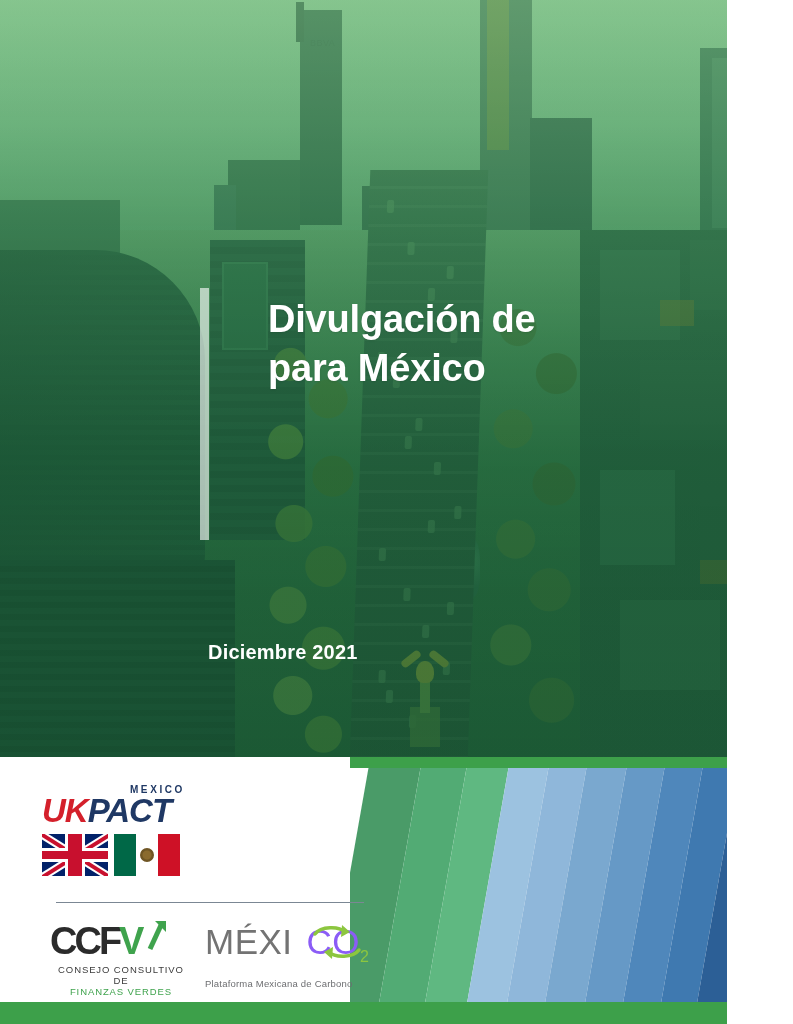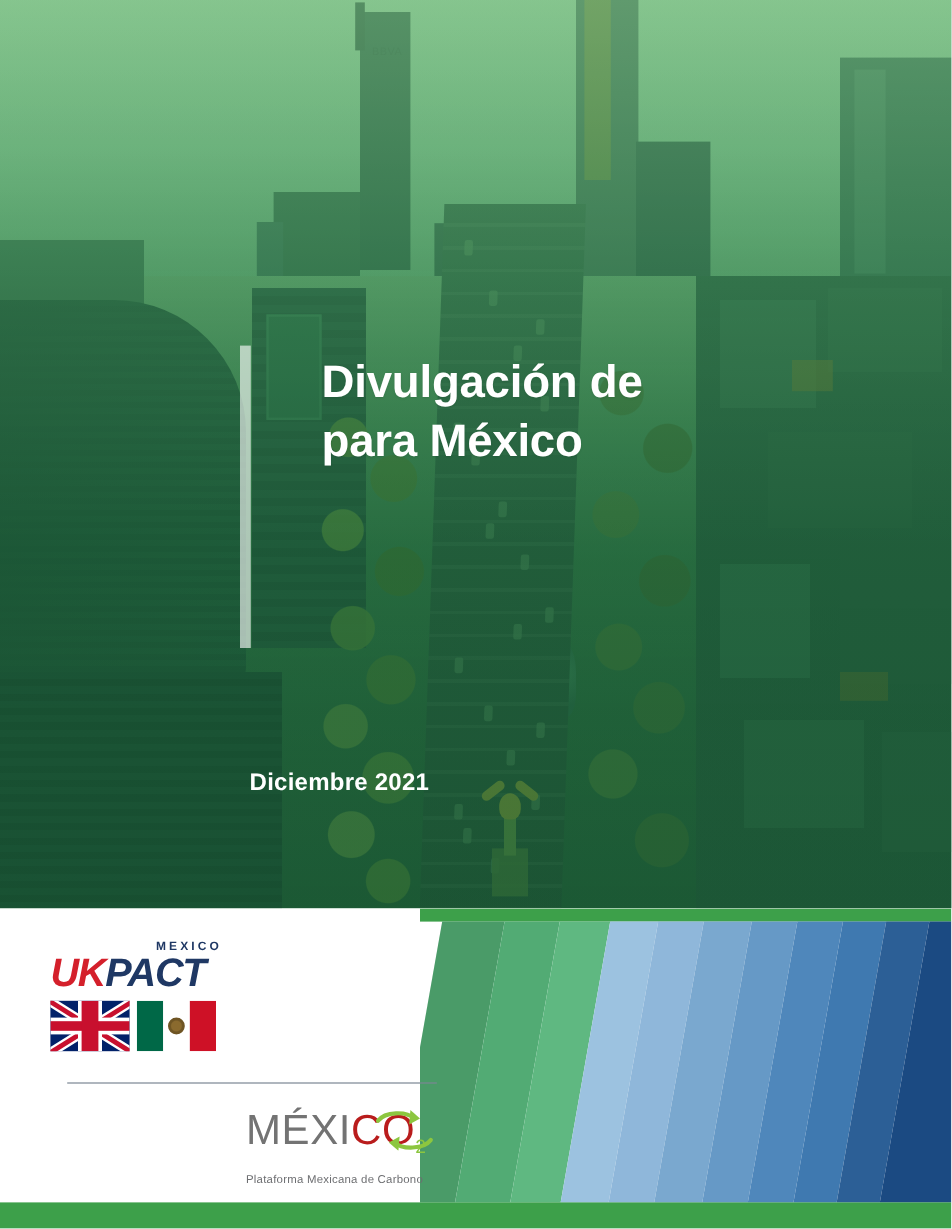--- a/index.html
+++ b/index.html
@@ -5,21 +5,21 @@
 <style>
   * { margin:0; padding:0; box-sizing:border-box; }
   html,body{
     width:793px; height:1024px;
     background:#ffffff;
     font-family:"Liberation Sans", sans-serif;
     overflow:hidden;
   }
   .page{
     position:relative;
-    width:793px; height:1024px;
+    width:727px; height:1024px;
     overflow:hidden;
     background:#ffffff;
   }
 
   
   .hero{
     position:absolute; left:0; top:0;
     width:793px; height:757px;
     overflow:hidden;
     background:#2e7d4f;
@@ -295,21 +295,21 @@
     text-align:center; width:142px;
   }
 
   
   .mx2{ position:absolute; left:205px; top:166px; width:180px; }
   .mx2-word{
     font-size:35px; letter-spacing:.5px; line-height:38px;
     position:relative; white-space:nowrap;
   }
   .mx2-mexi{ color:#737373; }
-  .mx2-co{ color:#b91c1c; position:relative; }
+  .mx2-co{ color:#8b5cf6; position:relative;margin-left:14px; }
   .mx2-sub2{ color:#8cc63f; font-size:16px; vertical-align:sub; }
   .mx2-rec{
     position:absolute; left:104px; top:2px; width:58px; height:34px;
     pointer-events:none;
   }
   .mx2-tag{
     font-size:9.5px; color:#6d6e71; letter-spacing:.2px; margin-top:2px;
     white-space:nowrap;
   }
 </style>
@@ -438,20 +438,33 @@
           <div class="mx-w">
             <div class="mx-seal"></div>
           </div>
           <div class="mx-r"></div>
         </div>
       </div>
     </div>
 
     <div class="divider"></div>
 
+    <div class="ccfv">
+      <div class="ccfv-mark">
+        <span class="ccfv-ccf">CCF</span><span class="ccfv-v">V</span>
+        <span class="ccfv-arrow">
+          <svg width="22" height="32" viewBox="0 0 22 32">
+            <path d="M4 30 L16 4" stroke="#3fa34d" stroke-width="5" fill="none"></path>
+            <path d="M9 2 L20 2 L20 13 Z" fill="#3fa34d"></path>
+          </svg>
+        </span>
+      </div>
+      <div class="ccfv-l1">CONSEJO CONSULTIVO DE</div>
+      <div class="ccfv-l2">FINANZAS VERDES</div>
+    </div>
 
     <div class="mx2">
       <div class="mx2-word"><span class="mx2-mexi">MÉXI</span><span class="mx2-co">CO</span><span class="mx2-sub2">2</span>
         <span class="mx2-rec">
           <svg width="58" height="34" viewBox="0 0 58 34">
             <path d="M6 9 C12 1, 30 1, 36 7" stroke="#8cc63f" stroke-width="3.5" fill="none" stroke-linecap="round"></path>
             <path d="M33 0 L41 7 L32 12 Z" fill="#8cc63f"></path>
             <path d="M50 25 C44 33, 26 33, 20 27" stroke="#8cc63f" stroke-width="3.5" fill="none" stroke-linecap="round"></path>
             <path d="M23 34 L15 27 L24 22 Z" fill="#8cc63f"></path>
           </svg>

